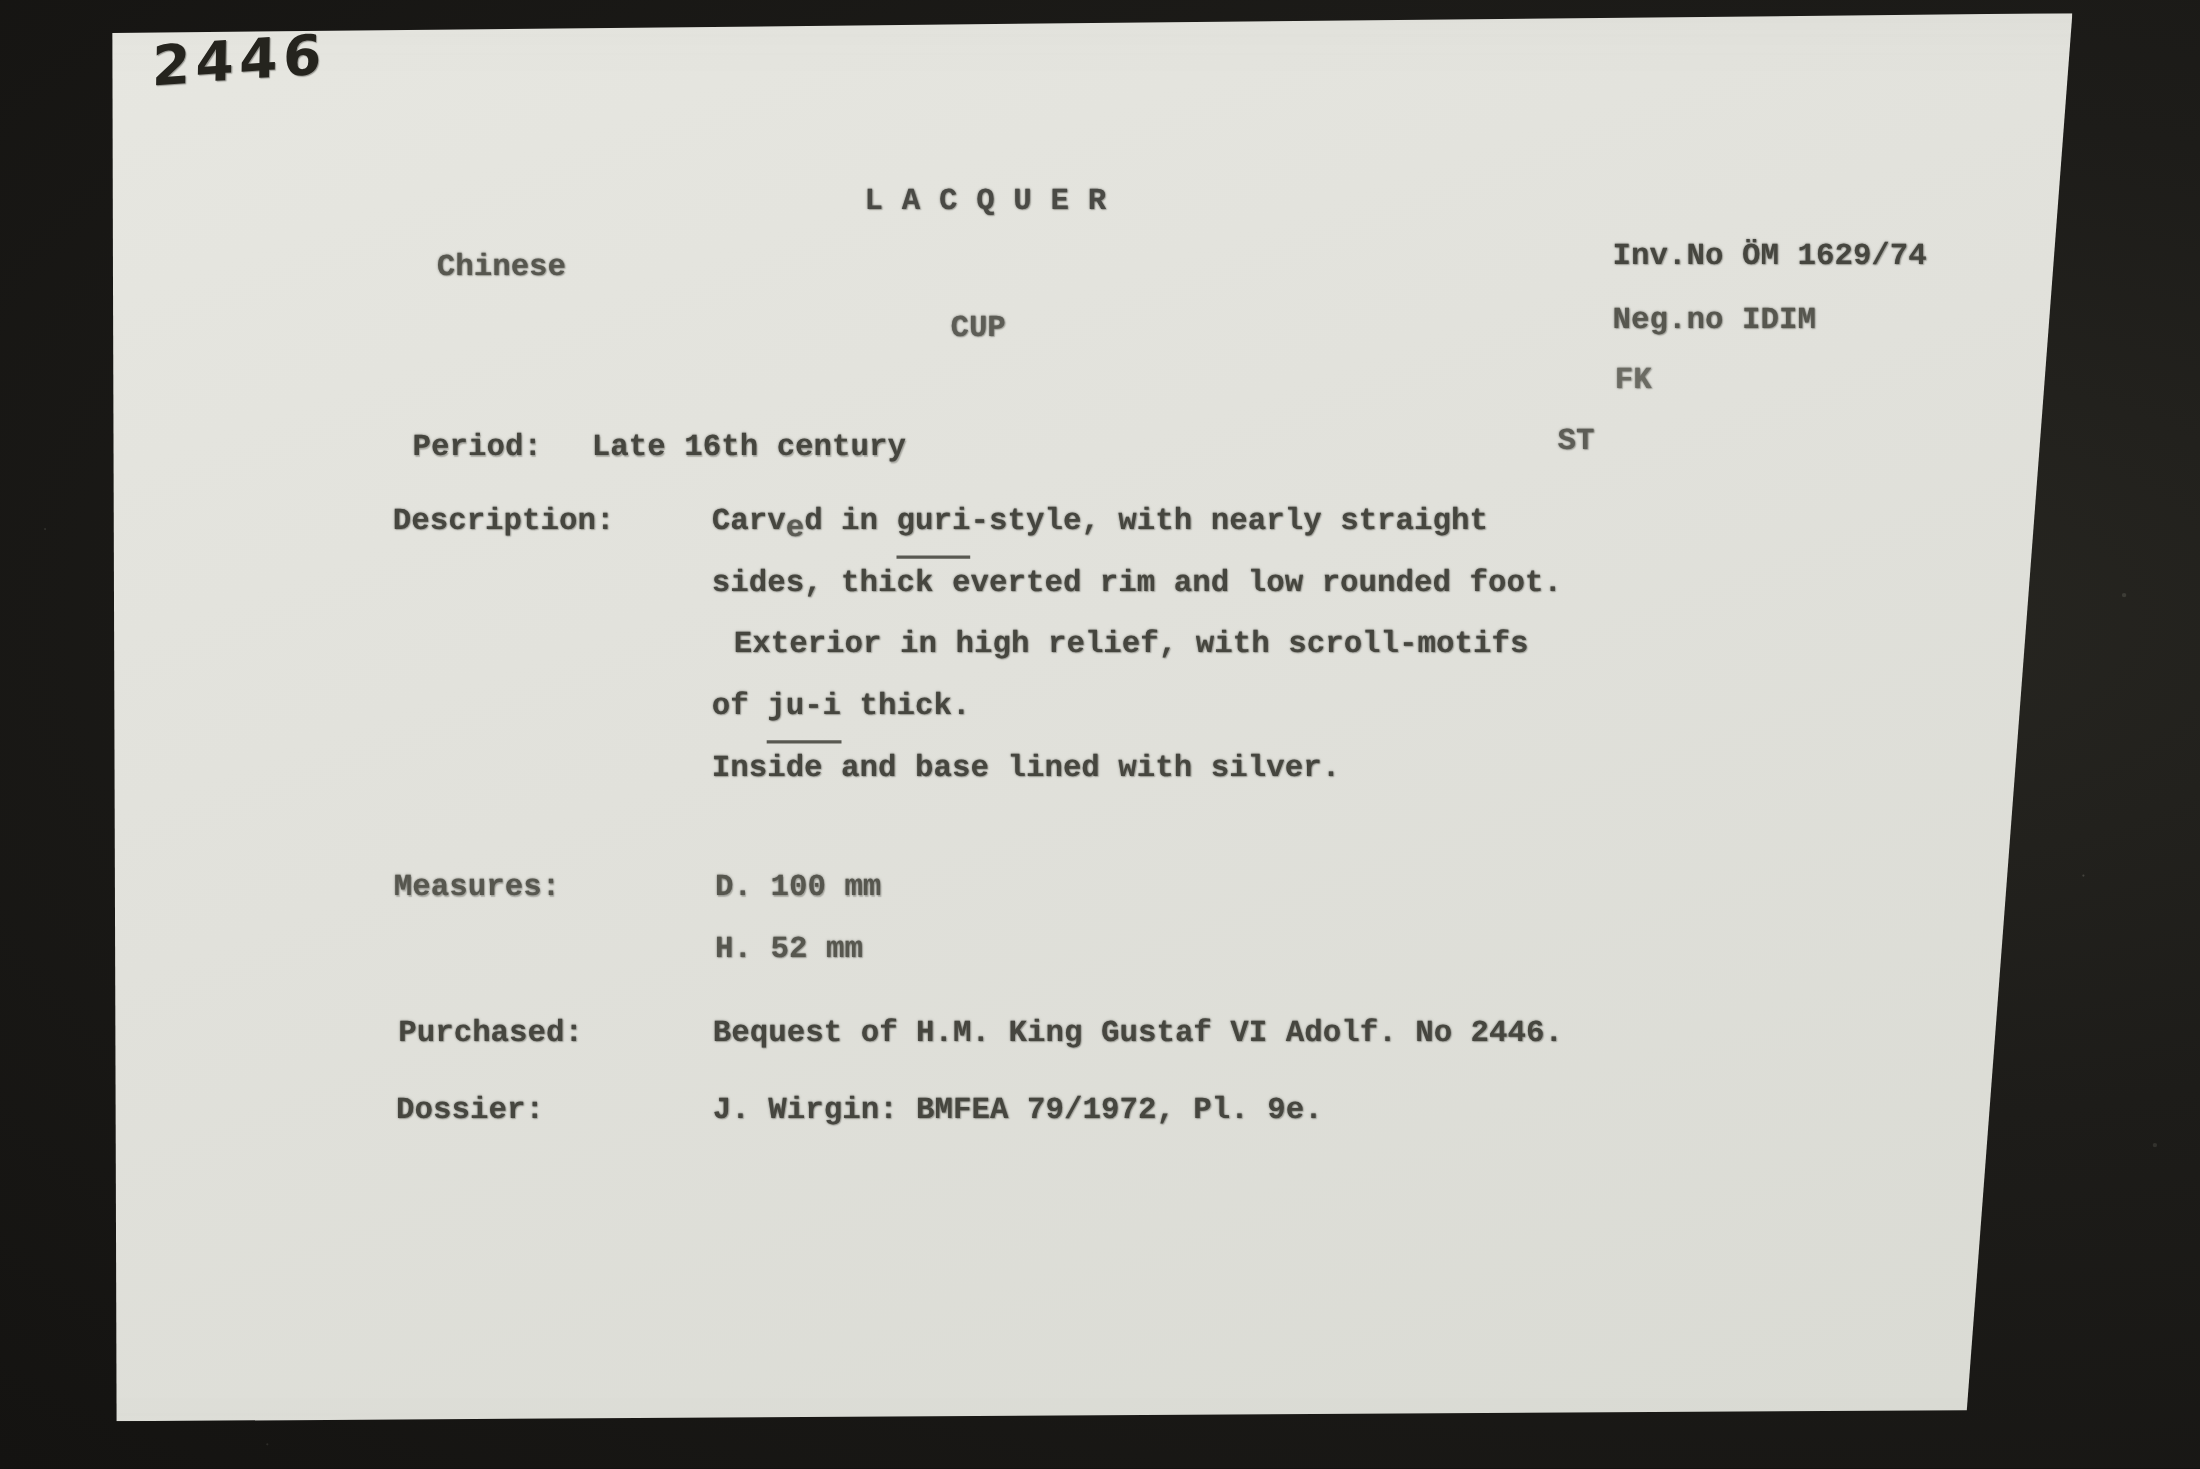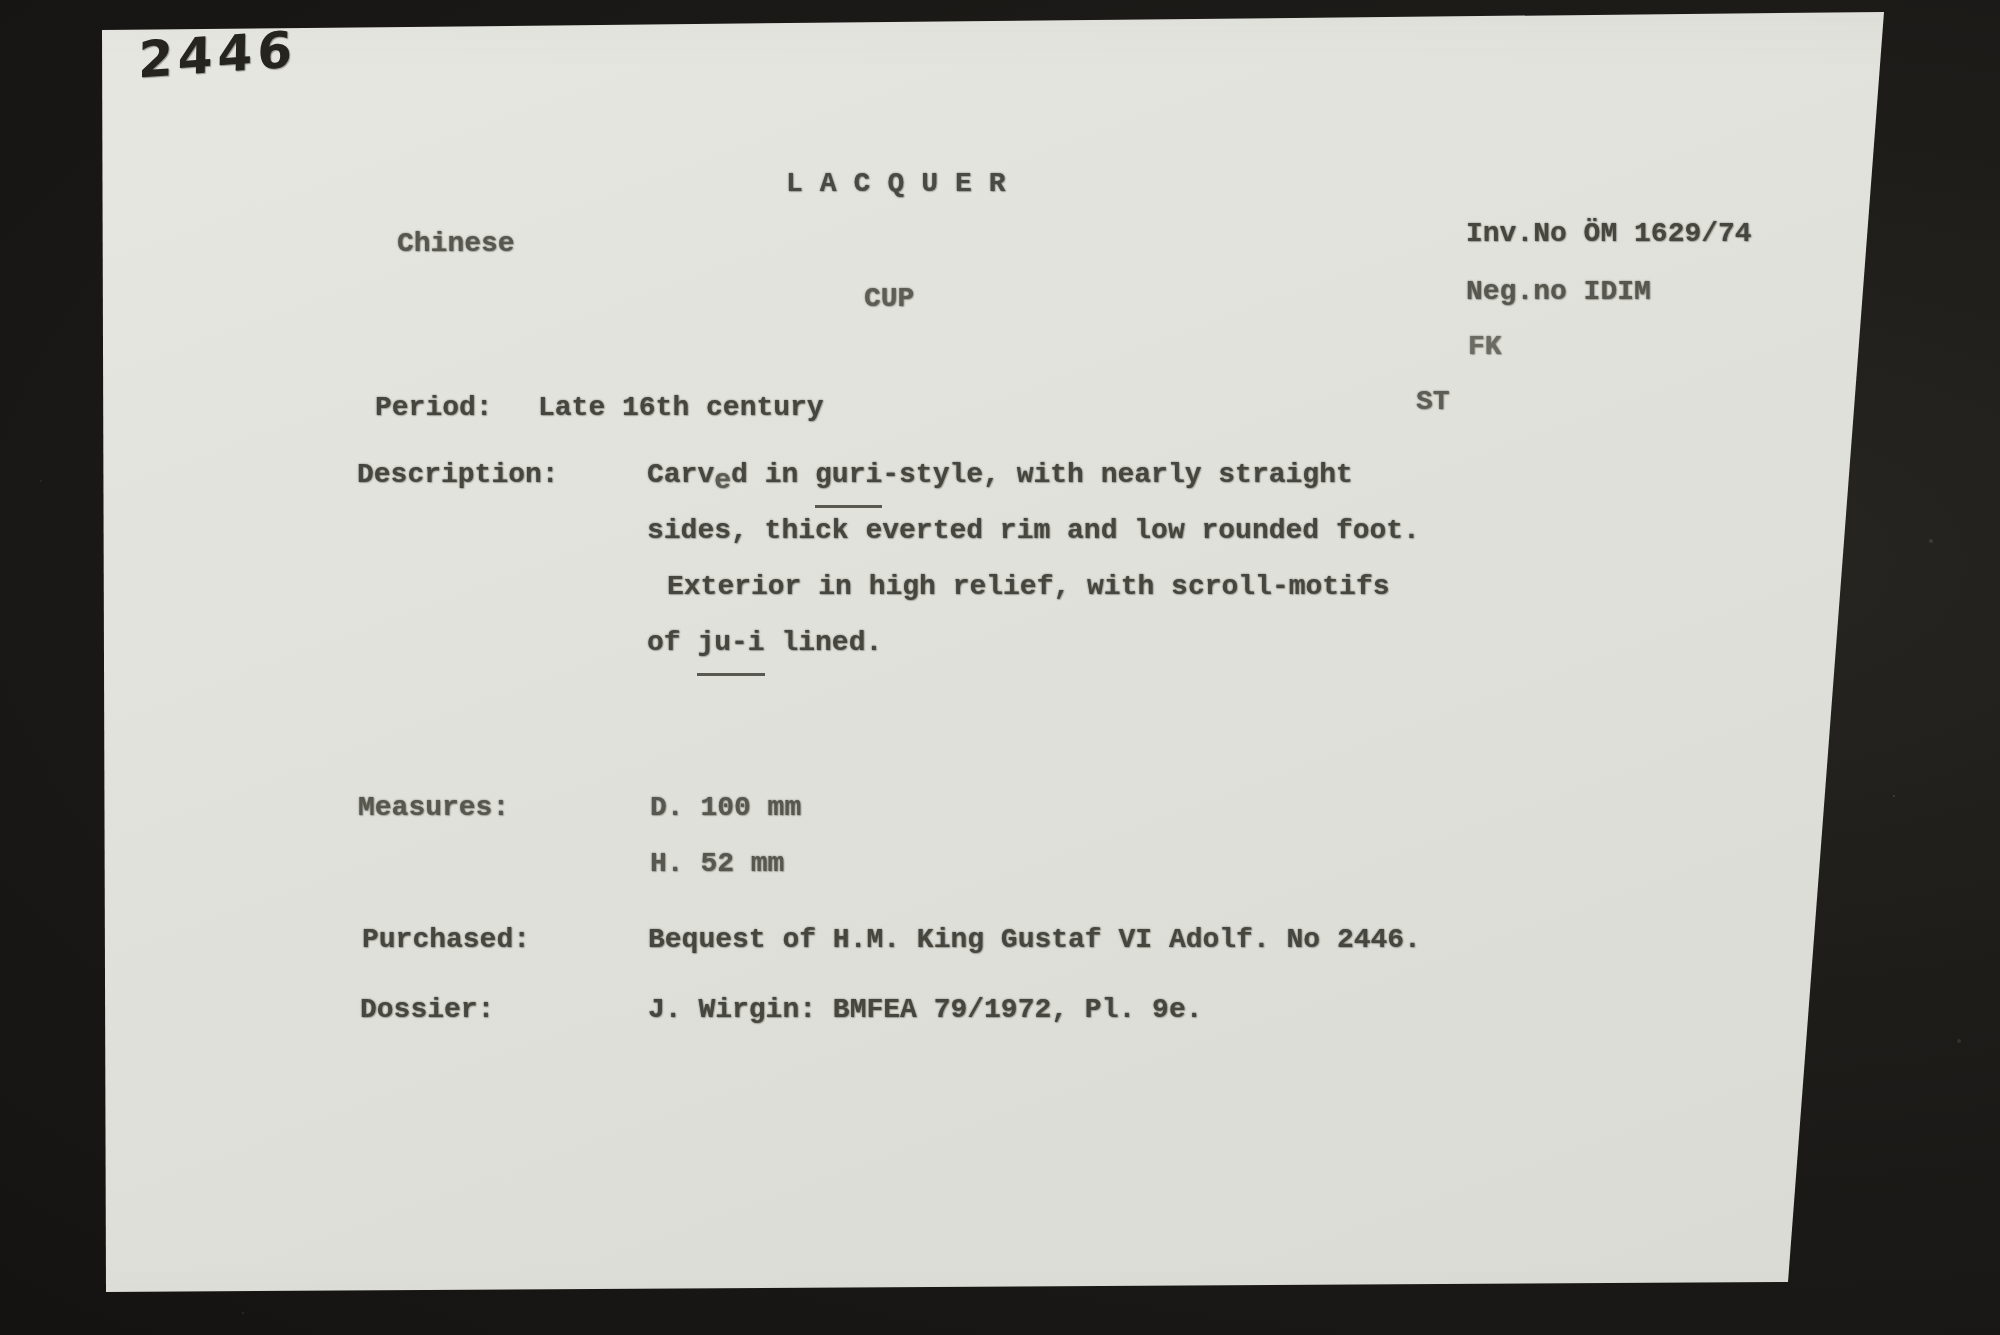--- a/index.html
+++ b/index.html
@@ -75,21 +75,22 @@
 
     <div class="typed lite" style="left:1394px;top:386px;margin-left:22px;">ST</div>
 
     <div class="typed" style="left:375px;top:392px;">Period:</div>
     <div class="typed" style="left:538px;top:392px;">Late 16th century</div>
 
     <div class="typed" style="left:357px;top:459px;">Description:</div>
     <div class="typed" style="left:647px;top:459px;"><span>Carv</span><span class="drop">e</span><span>d in </span><span class="u">guri</span><span>-style, with nearly straight</span></div>
     <div class="typed" style="left:647px;top:515px;"><span>sides, thick everted rim and low rounded foot.</span></div>
     <div class="typed" style="left:647px;top:571px;margin-left:20px;"><span>Exterior in high relief, with scroll-motifs</span></div>
-    <div class="typed" style="left:647px;top:627px;"><span>of </span><span class="u">ju-i</span><span> lined.</span></div>
+    <div class="typed" style="left:647px;top:627px;"><span>of </span><span class="u">ju-i</span><span> thick.</span></div>
+    <div class="typed" style="left:647px;top:683px;"><span>Inside and base lined with silver.</span></div>
 
     <div class="typed med" style="left:358px;top:792px;">Measures:</div>
     <div class="typed med" style="left:650px;top:792px;">D. 100 mm</div>
     <div class="typed med" style="left:650px;top:848px;">H. 52 mm</div>
 
     <div class="typed" style="left:362px;top:924px;">Purchased:</div>
     <div class="typed" style="left:648px;top:924px;">Bequest of H.M. King Gustaf VI Adolf. No 2446.</div>
 
     <div class="typed" style="left:360px;top:994px;">Dossier:</div>
     <div class="typed" style="left:648px;top:994px;">J. Wirgin: BMFEA 79/1972, Pl. 9e.</div>

